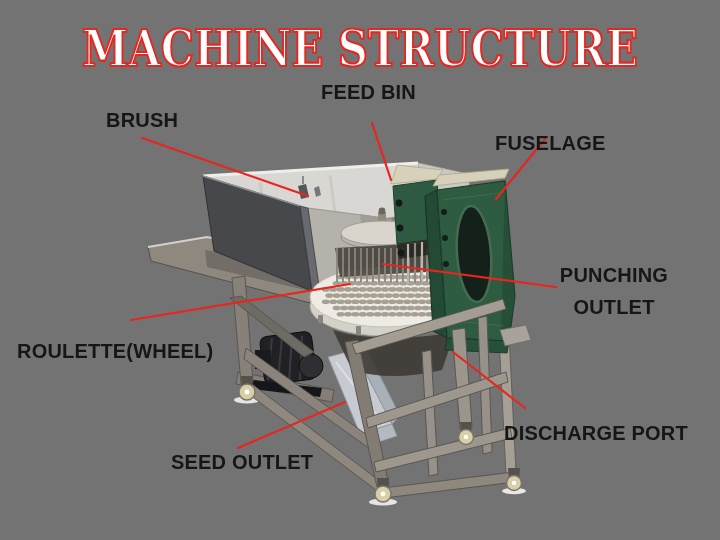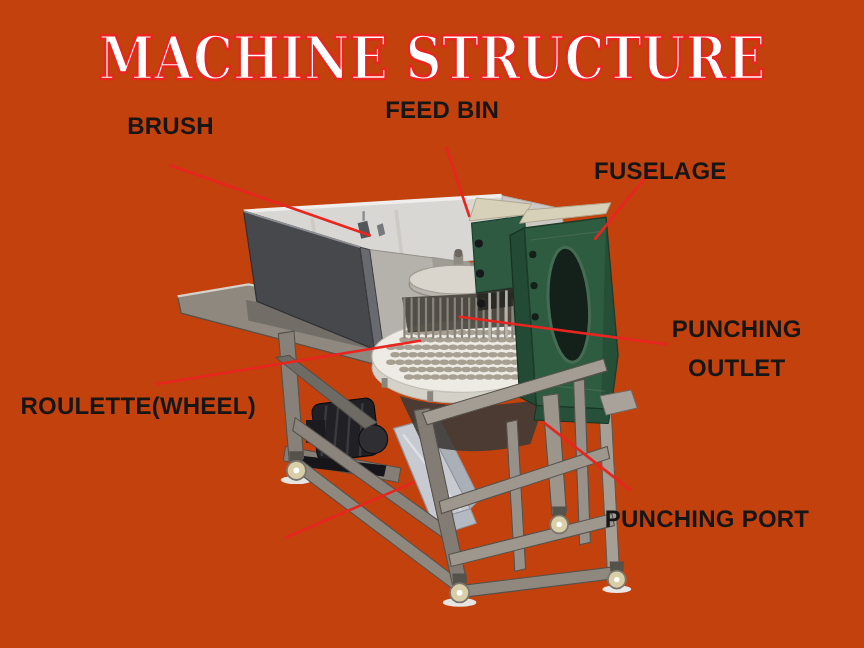--- a/index.html
+++ b/index.html
@@ -1,17 +1,17 @@
 <!DOCTYPE html>
 <html><head>
 <meta charset="utf-8">
 <style>
   html,body{margin:0;padding:0;background:#ffffff;}
   #canvas{
-    position:relative;width:720px;height:540px;background:#c2410c;overflow:hidden;
+    position:relative;width:720px;height:540px;background:#737373;overflow:hidden;
     font-family:"Liberation Sans",sans-serif;
   }
   #machine-svg{position:absolute;left:0;top:0;}
   .part-label{
     position:absolute;color:#161616;font-size:20px;font-weight:700;
     letter-spacing:.2px;white-space:nowrap;line-height:22px;
   }
   .part-label.centered{text-align:center;line-height:32px;white-space:normal;}
 </style>
 </head>
@@ -316,22 +316,23 @@
     <line x1="142" y1="138" x2="308" y2="196"></line>
     <line x1="372" y1="123" x2="391" y2="180"></line>
     <line x1="545" y1="139" x2="496" y2="199"></line>
     <line x1="556" y1="287" x2="383" y2="264"></line>
     <line x1="131" y1="320" x2="350" y2="284"></line>
     <line x1="525" y1="408" x2="453" y2="352"></line>
     <line x1="238" y1="448" x2="345" y2="402"></line>
   </g>
 </svg>
 
-  <div class="part-label" style="left:106px;top:95px;text-align:right;">BRUSH</div>
+  <div class="part-label" style="left:106px;top:109px;text-align:right;">BRUSH</div>
   <div class="part-label" style="left:321px;top:81px;">FEED BIN</div>
   <div class="part-label" style="left:495px;top:132px;">FUSELAGE</div>
   <div class="part-label centered" style="left:549px;top:259px;width:130px;">
     <span style="display:block">PUNCHING</span>
     <span style="display:block">OUTLET</span>
   </div>
-  <div class="part-label" style="left:17px;top:328px;">ROULETTE(WHEEL)</div>
-  <div class="part-label" style="left:504px;top:422px;">PUNCHING PORT</div>
+  <div class="part-label" style="left:17px;top:340px;">ROULETTE(WHEEL)</div>
+  <div class="part-label" style="left:504px;top:422px;">DISCHARGE PORT</div>
+  <div class="part-label" style="left:171px;top:451px;">SEED OUTLET</div>
 </div>
 
 </body></html>

